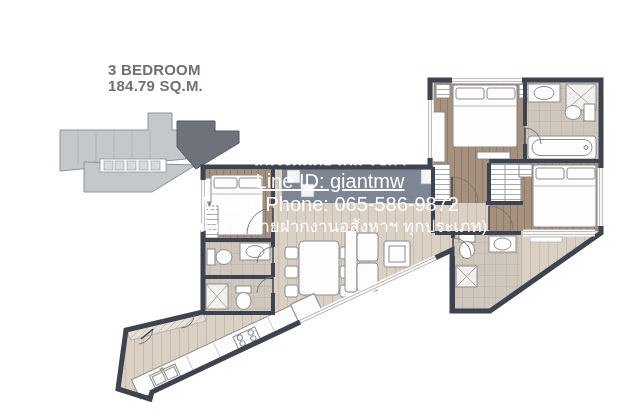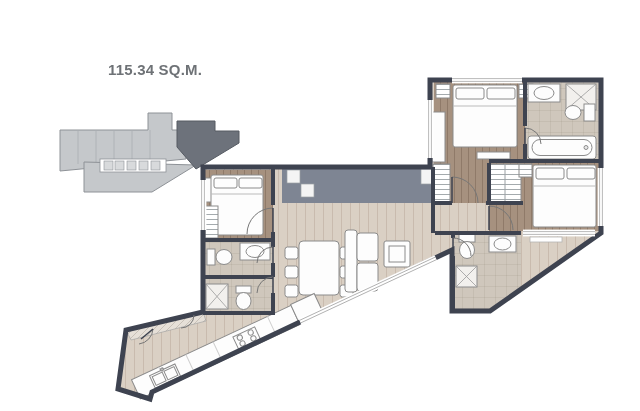--- a/index.html
+++ b/index.html
@@ -238,17 +238,24 @@
       <path d="M453,238 A18,18 0 0 1 471,256"></path>
       <line x1="453" y1="238" x2="453" y2="256" stroke="#3e4350" stroke-width="1.5"></line>
       <path d="M153,329 A16,16 0 0 1 139,344"></path>
       <line x1="153" y1="329" x2="141" y2="339" stroke="#3e4350" stroke-width="1.5"></line>
       <path d="M194,315 A13,13 0 0 1 181,328"></path>
     </g>
   </g>
 </svg>
 
   <div class="title-sub">
-    <div>115.34 SQ.M.</div>
+    <div>3 BEDROOM</div>
+    <div>184.79 SQ.M.</div>
   </div>
 
+  <div class="watermark">
+    <div class="wm1">สนใจติดต่อ เติ้ม รัชดา</div>
+    <div class="wm2">Line ID: giantmw</div>
+    <div class="wm3">Mobile Phone: 065-586-9872</div>
+    <div class="wm4">(จำนอง &amp; ขายฝากงานอสังหาฯ ทุกประเภท)</div>
+  </div>
 
 </div>
 
 </body></html>

